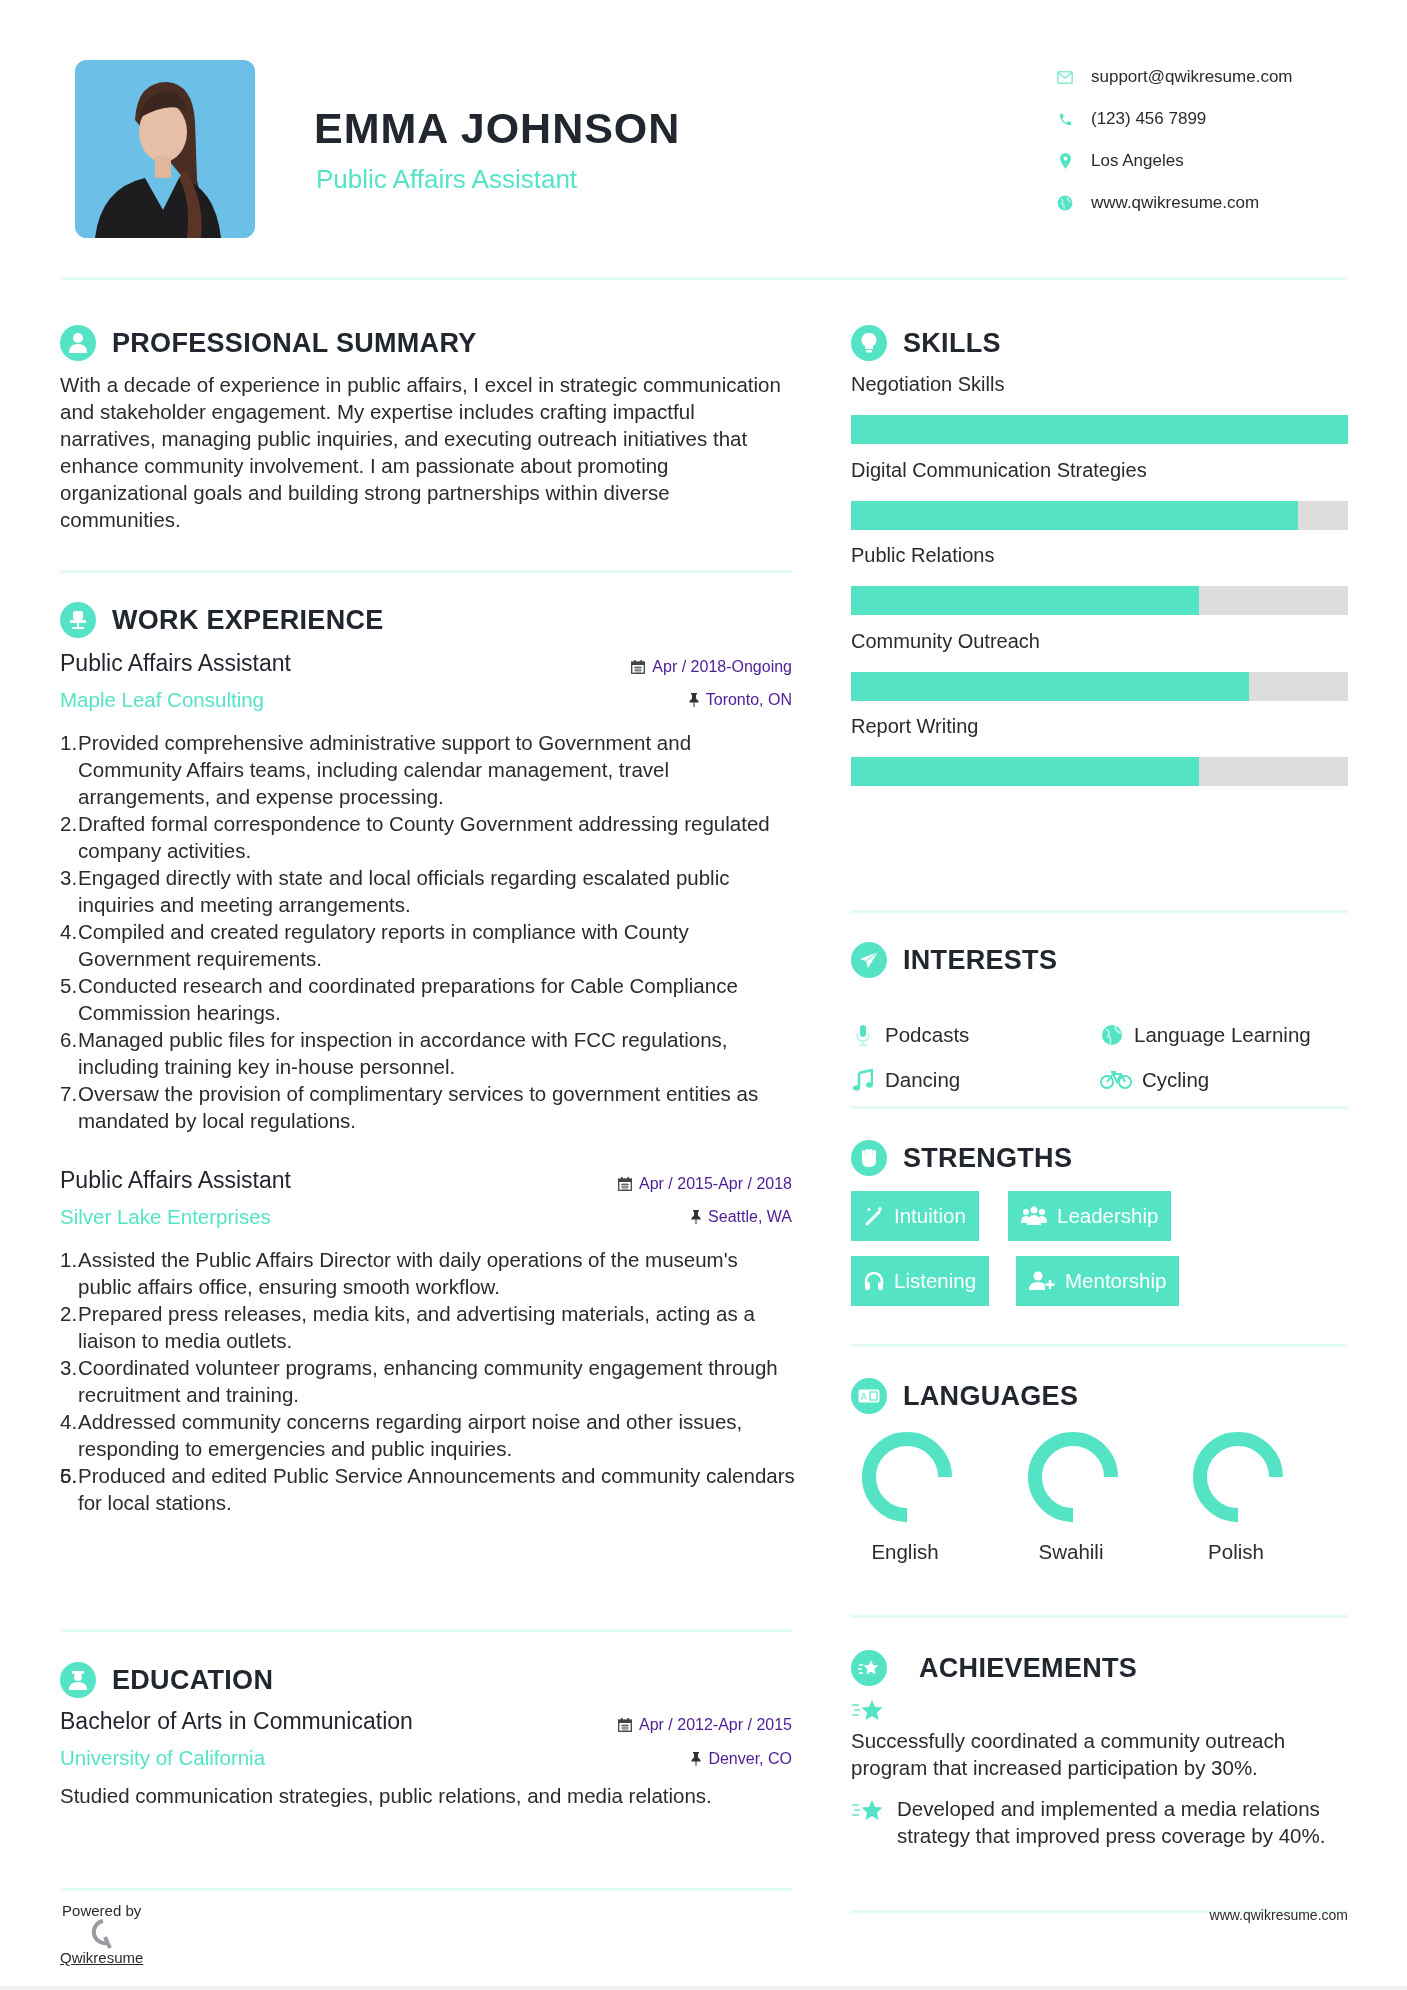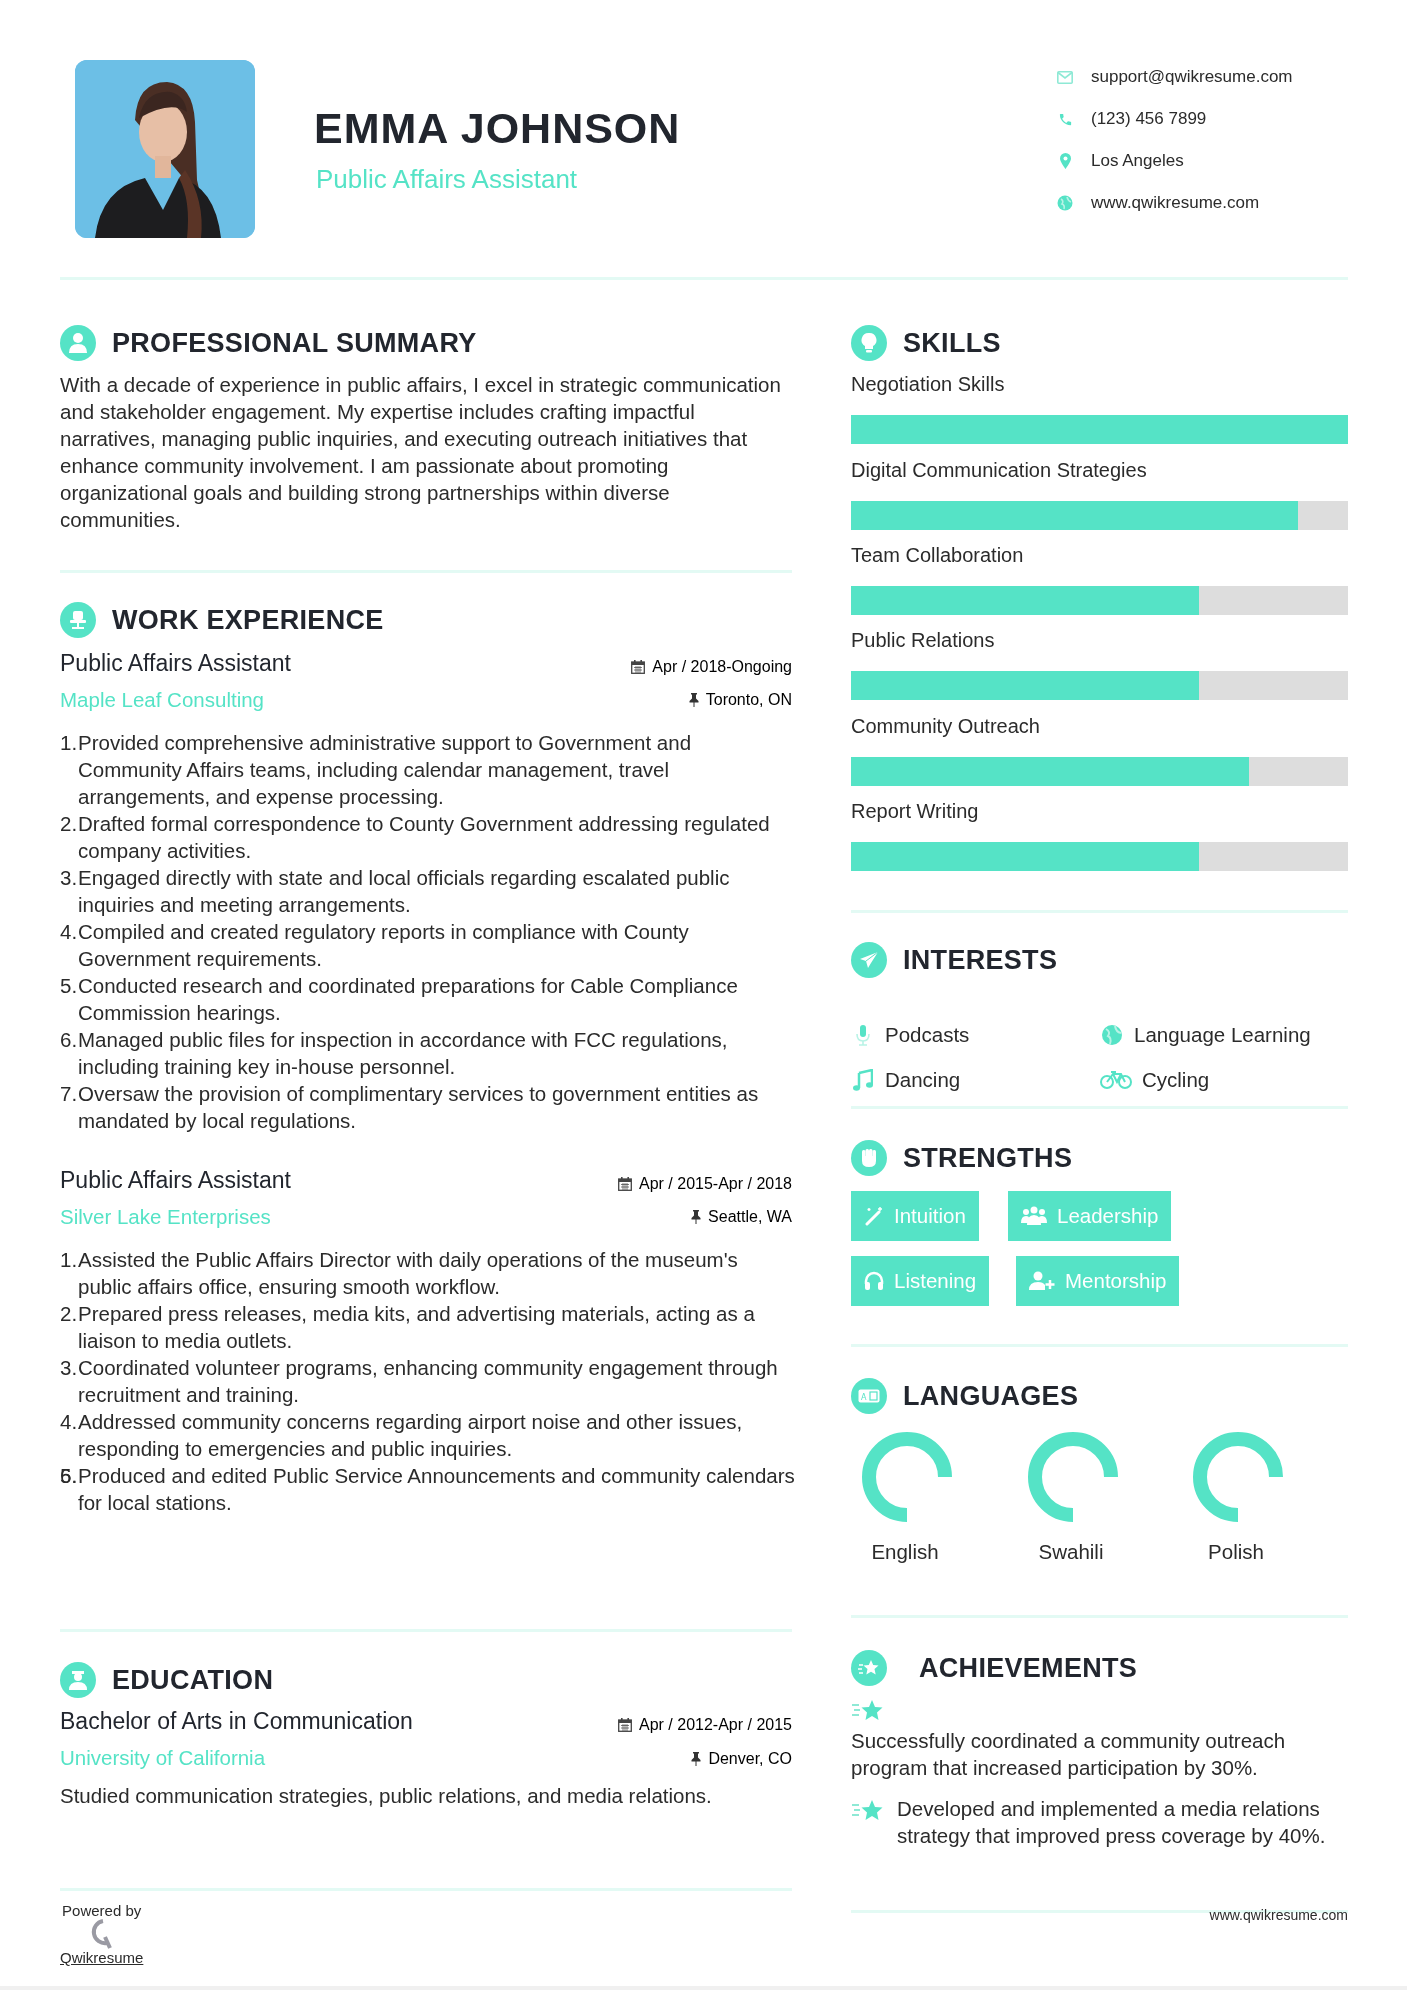--- a/index.html
+++ b/index.html
@@ -23,21 +23,21 @@
   
   .sec-head { display: flex; align-items: center; height: 40px; }
   .sec-icon { width: 36px; height: 36px; border-radius: 50%; background: #55e3c6; display: flex; align-items: center; justify-content: center; margin-right: 16px; flex-shrink: 0; }
   .sec-title { font-size: 27px; font-weight: bold; color: #22262e; letter-spacing: 0.3px; white-space: nowrap; }
 
   .body-text { font-size: 20.5px; line-height: 27px; color: #2b2b2b; }
 
   
   .job-title { font-size: 23px; color: #22262e; }
   .company { font-size: 20.5px; color: #55e3c6; }
-  .meta { font-size: 16px; color: #000000; display: flex; align-items: center; justify-content: flex-end; white-space: nowrap; }
+  .meta { font-size: 16px; color: #4c1d95; display: flex; align-items: center; justify-content: flex-end; white-space: nowrap; }
   .meta svg { margin-right: 7px; }
   ol.duties { list-style: none; }
   ol.duties li { position: relative; padding-left: 18px; font-size: 20.5px; line-height: 27px; color: #2b2b2b; }
   ol.duties li .num { position: absolute; left: 0; top: 0; }
 
   
   .skill-label { font-size: 20px; color: #2b2b2b; height: 30px; line-height: 30px; white-space: nowrap; }
   .skill-bar { width: 497px; height: 29px; background: #dddddd; margin-top: 16px; }
   .skill-fill { height: 100%; background: #55e3c6; }
 
@@ -262,26 +262,20 @@
     <div class="skill-bar">
         <div class="skill-fill" style="width:100%;"></div>
       </div>
   </div>
   <div style="height:85px;">
     <div class="skill-label">Digital Communication Strategies</div>
     <div class="skill-bar">
         <div class="skill-fill" style="width:90%;"></div>
       </div>
   </div>
-  <div style="height:85px;">
-    <div class="skill-label">Team Collaboration</div>
-    <div class="skill-bar">
-        <div class="skill-fill" style="width:70%;"></div>
-      </div>
-  </div>
   <div style="height:86px;">
     <div class="skill-label">Public Relations</div>
     <div class="skill-bar">
         <div class="skill-fill" style="width:70%;"></div>
       </div>
   </div>
   <div style="height:85px;">
     <div class="skill-label">Community Outreach</div>
     <div class="skill-bar">
         <div class="skill-fill" style="width:80%;"></div>

